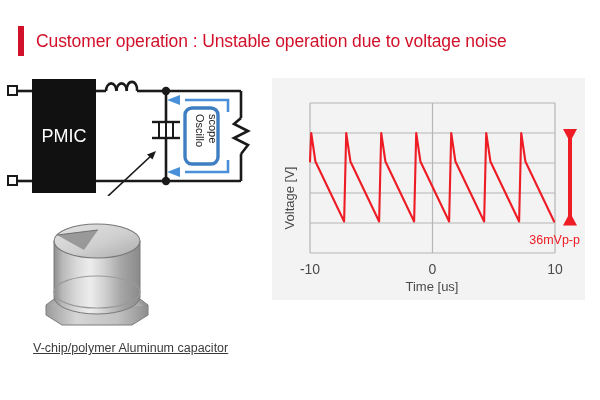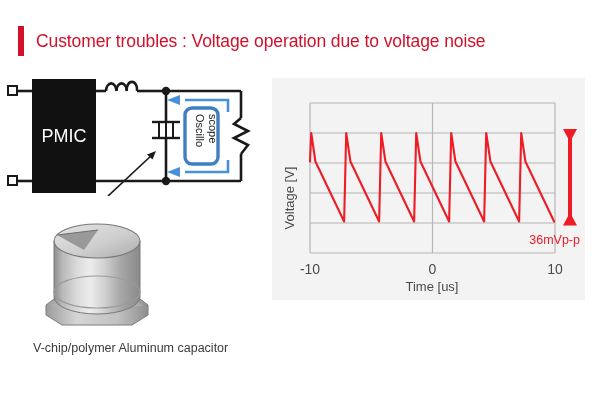--- a/index.html
+++ b/index.html
@@ -35,21 +35,21 @@
 
   
   #cap-photo{position:absolute;left:32px;top:205px;width:130px;height:125px;}
   #cap-photo svg{display:block;}
 
   
   #caption{
     position:absolute;left:33px;top:338px;
     color:#3b3b3b;font-size:12.5px;line-height:1.75;
   }
-  #caption div{white-space:nowrap;}
+  #caption div{white-space:nowrap;text-decoration:underline;}
 
   
   #chart-panel{
     position:absolute;left:272px;top:78px;
     width:313px;height:222px;
     background:#f3f3f3;
   }
   #chart-svg{position:absolute;left:0;top:0;}
 
   .axis-label{
@@ -73,21 +73,21 @@
     font-size:11px;fill:#1a1a1a;
   }
 </style>
 </head>
 <body>
 
 <div id="stage">
 
   <div id="title-row">
     <div id="title-bar"></div>
-    <div id="title-text">Customer troubles : Voltage operation due to voltage noise</div>
+    <div id="title-text">Customer operation : Unstable operation due to voltage noise</div>
   </div>
 
   <div id="circuit">
     <svg width="275" height="120" viewBox="0 0 275 120">
 
       <g stroke="#1a1a1a" stroke-width="2.6" fill="none">
 
         <line x1="16" y1="15" x2="32" y2="15"></line>
 
         <line x1="16" y1="105" x2="32" y2="105"></line>

